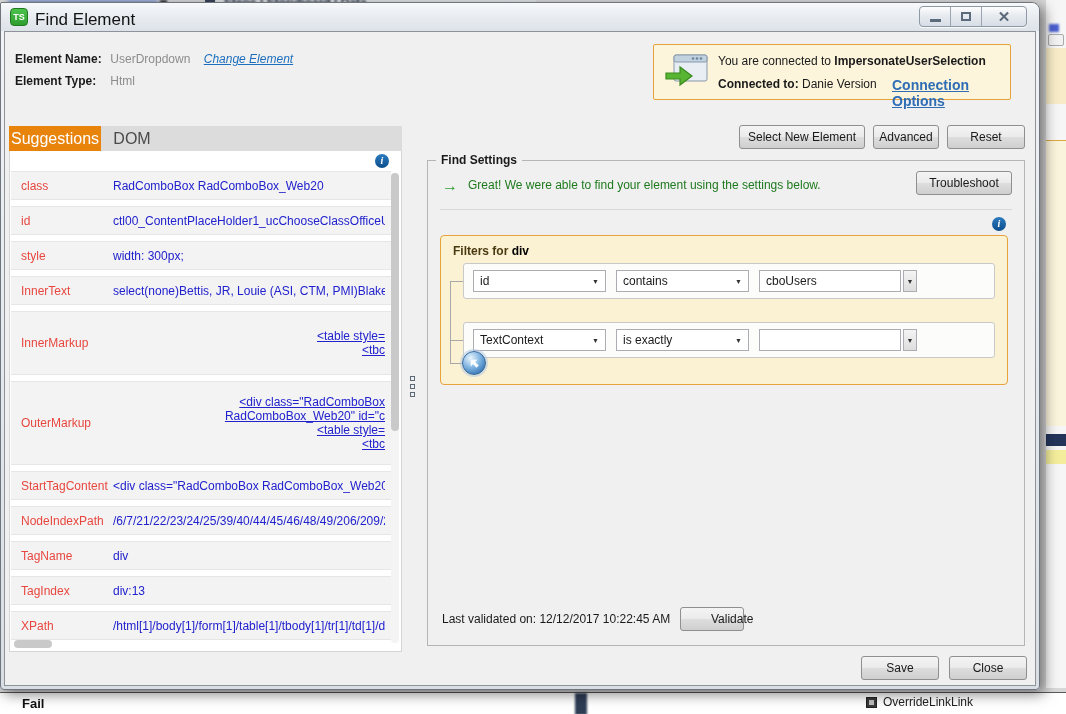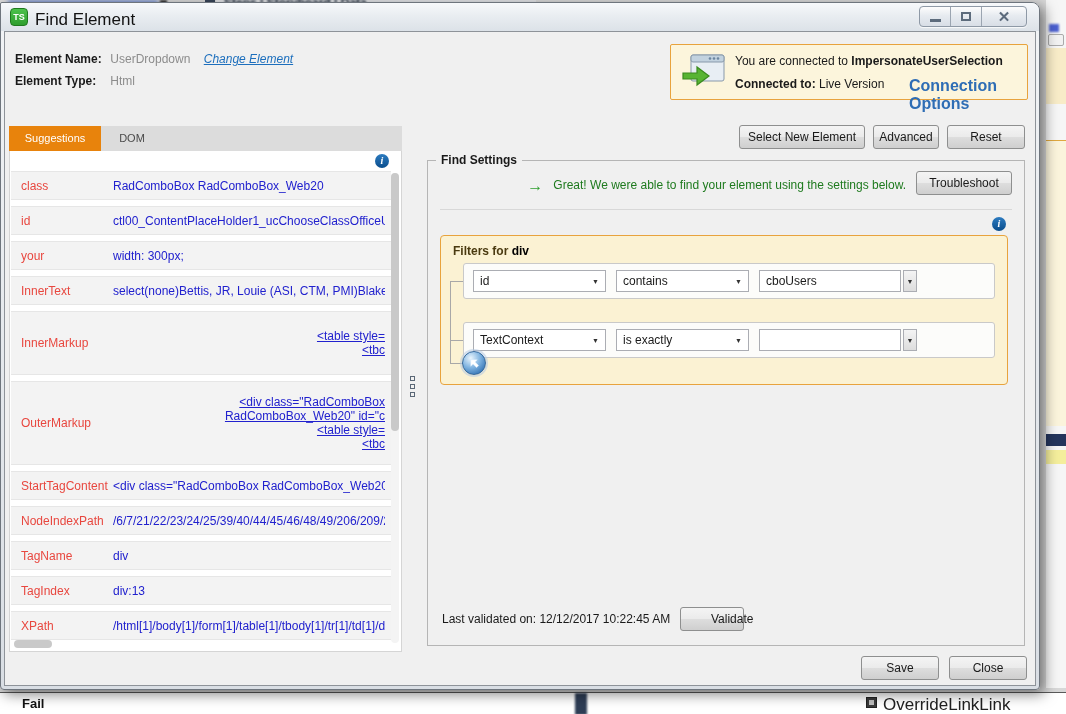--- a/index.html
+++ b/index.html
@@ -5,21 +5,21 @@
   * { margin:0; padding:0; box-sizing:border-box; }
   html,body { width:1066px; height:714px; overflow:hidden; font-family:"Liberation Sans", sans-serif; background:#DADADA; }
   .abs { position:absolute; }
 
   
   #bg-bottom-strip { left:0; top:692px; width:1066px; height:22px; background:#FFFFFF; border-top:1px solid #5A5A5A; }
   .bg-fail { position:absolute; left:2px; top:3px; font-size:13px; font-weight:bold; color:#111;margin-left:20px; }
   .bg-darkbar-bottom { position:absolute; left:575px; top:0; width:12px; height:22px; background:#2E3D55; filter:blur(1px); }
   .bg-step-icon { position:absolute; left:866px; top:4px; width:11px; height:11px; background:#3A3A3A; border:1px solid #222; }
   .bg-step-icon::after{ content:""; position:absolute; left:2px; top:2px; width:5px; height:5px; background:#BFBFBF; }
-  .bg-step-label { position:absolute; left:883px; top:2px; font-size:17px; color:#222; }
+  .bg-step-label { position:absolute; left:883px; top:2px; font-size:12px; color:#222; }
   #bg-right-strip { left:1046px; top:0; width:20px; height:714px; background:#F6F6F6; }
   .bgr-blue { position:absolute; left:3px; top:24px; width:10px; height:8px; background:#4A5FD0; filter:blur(1px); }
   .bgr-btn { position:absolute; left:2px; top:34px; width:16px; height:12px; background:#F2F2F2; border:1px solid #AAA; border-radius:2px; }
   .bgr-yellow1 { position:absolute; left:0; top:48px; width:20px; height:56px; background:#F8ECC8; }
   .bgr-cream { position:absolute; left:0; top:140px; width:20px; height:286px; background:#FBF4DC; border-top:1px solid #E0A840; }
   .bgr-navy { position:absolute; left:0; top:434px; width:20px; height:12px; background:#24355C; }
   .bgr-yellow2 { position:absolute; left:0; top:450px; width:20px; height:14px; background:#F4EE9C; }
   .bgr-gray { position:absolute; left:0; top:688px; width:20px; height:26px; background:#D8D8D8; }
   #bg-top-blue { left:8px; top:0; width:150px; height:7px; background:#5C7FD6; filter:blur(2px); opacity:.75; }
   #bg-top-dot { left:160px; top:0; width:7px; height:6px; background:#333; filter:blur(1px); }
@@ -52,32 +52,32 @@
   .glyph-close { color:#5C6B7C; font-size:15px; font-weight:bold; line-height:15px; }
 
   #dlg-body { position:absolute; left:3px; right:3px; top:28px; bottom:3px;
     background:#F0F0F0; border:1px solid #8E9399; }
 
   
   .hdr-row { position:absolute; left:10px; font-size:12px; color:#1A1A1A; }
   .hdr-label { font-weight:bold; display:inline-block; width:92px; }
   .hdr-value { color:#8C8C8C; }
   .lnk { color:#1D6FBD; font-style:italic; text-decoration:underline; cursor:pointer; }
-  #banner { position:absolute; right:7px; top:12px; width:358px; height:56px;
+  #banner { position:absolute; right:24px; top:12px; width:358px; height:56px;
     background:#FCF5DC; border:1px solid #E8A33D; border-radius:2px; }
   .banner-icon { position:absolute; left:10px; top:8px; }
   .banner-l1 { position:absolute; left:64px; top:9px; font-size:12px; color:#1A1A1A; white-space:nowrap; }
   .banner-l2 { position:absolute; left:64px; top:32px; font-size:12px; color:#1A1A1A; white-space:nowrap; }
   .banner-b { font-weight:bold; }
-  .banner-opts { position:absolute; left:238px; top:32px; font-size:16px; font-weight:bold; color:#2E6DB5; cursor:pointer; }
+  .banner-opts { position:absolute; left:238px; top:32px; font-size:14px; font-weight:bold; color:#2E6DB5; cursor:pointer;text-decoration:underline; }
 
   
   #left-panel { position:absolute; left:4px; top:94px; width:393px; height:526px; }
   .tabstrip { position:absolute; left:0; top:0; right:0; height:25px; background:#DCDCDC; }
-  .tab { position:absolute; top:0; height:25px; font-size:11px; line-height:25px; text-align:center; cursor:pointer; }
+  .tab { position:absolute; top:0; height:25px; font-size:16px; line-height:25px; text-align:center; cursor:pointer; }
   .tab-active { left:0; width:92px; background:#E8830C; color:#FFF; }
   .tab-idle { left:92px; width:62px; color:#4A4A4A; }
   .panel-body { position:absolute; left:0; right:0; top:25px; bottom:0; background:#FFF; border:1px solid #D5D5D5; border-top:none; overflow:hidden; }
   .info-icon { width:14px; height:14px; border-radius:50%; background:linear-gradient(#2C7BC0,#0A4D8C);
     color:#FFF; font-family:"Liberation Serif",serif; font-style:italic; font-weight:bold;
     font-size:10px; text-align:center; line-height:14px; cursor:pointer; }
   .panel-info { position:absolute; right:12px; top:3px; }
   .rows-wrap { position:absolute; left:1px; right:10px; top:20px; }
   .srow { display:flex; background:#F3F3F3; border-top:1px solid #E6E6E6; border-bottom:1px solid #E6E6E6;
     margin-bottom:6px; padding:6px 6px 6px 10px; font-size:12px; align-items:center; cursor:pointer; }
@@ -95,21 +95,21 @@
   .split-dots i { display:block; width:5px; height:5px; border:1px solid #5A6776; margin-bottom:3px; background:#F0F0F0; }
 
   
   .btnrow { position:absolute; top:93px; right:10px; display:flex; gap:8px; }
   .btn { height:24px; background:linear-gradient(#F4F4F4,#EBEBEB 48%,#DDDDDD 52%,#CFCFCF);
     border:1px solid #8E8F8F; border-radius:3px; font-size:12px; color:#1A1A1A;
     display:flex; align-items:center; justify-content:center; cursor:pointer; font-family:"Liberation Sans",sans-serif; }
   .w-sne { width:126px; } .w-adv { width:66px; } .w-rst { width:78px; }
   #find-settings { position:absolute; left:422px; right:10px; top:128px; height:486px; border:1px solid #B5B5B5; }
   .fs-legend { position:absolute; left:8px; top:-8px; background:#F0F0F0; padding:0 5px; font-size:12px; font-weight:bold; color:#1A1A1A; }
-  .success-row { position:absolute; left:14px; top:16px; right:118px; font-size:12px; color:#1E7A1E; white-space:nowrap; overflow:hidden;text-align:right; }
+  .success-row { position:absolute; left:14px; top:16px; right:118px; font-size:12px; color:#1E7A1E; white-space:nowrap; overflow:hidden; }
   .success-arrow { color:#2E9E2E; font-weight:bold; font-size:16px; margin-right:10px; vertical-align:-2px; }
   .btn-troubleshoot { position:absolute; right:12px; top:10px; width:96px; }
   .fs-divider { position:absolute; left:12px; right:12px; top:48px; border-top:1px solid #D8D8D8; }
   .fs-info { position:absolute; right:18px; top:56px; }
 
   
   #filters-box { position:absolute; left:12px; right:16px; top:74px; height:150px;
     background:#FBF2D3; border:1px solid #E8A33D; border-radius:4px; }
   .filters-title { position:absolute; left:12px; top:8px; font-size:12px; color:#4A3A10; font-weight:bold; }
   .filters-title .tagname { color:#000; }
@@ -203,42 +203,42 @@
         <svg width="46" height="40" viewBox="0 0 46 40">
           <rect x="10" y="2" width="33" height="26" rx="2" fill="#E8EEF4" stroke="#8899AA"></rect>
           <rect x="10" y="2" width="33" height="7" rx="2" fill="#C2D2DF" stroke="#8899AA"></rect>
           <circle cx="37" cy="5.5" r="1.3" fill="#6C86A0"></circle>
             <circle cx="33" cy="5.5" r="1.3" fill="#6C86A0"></circle>
             <circle cx="29" cy="5.5" r="1.3" fill="#6C86A0"></circle>
           <path d="M2 20 L16 20 L16 14 L28 23 L16 32 L16 26 L2 26 Z" fill="#58B433" stroke="#3A8A1E" stroke-width="1.2"></path>
         </svg>
       </div>
       <div class="banner-l1"><span>You are connected to </span><span class="banner-b">ImpersonateUserSelection</span></div>
-      <div class="banner-l2"><span class="banner-b">Connected to:</span><span> Live Version</span></div>
+      <div class="banner-l2"><span class="banner-b">Connected to:</span><span> Danie Version</span></div>
       <div class="banner-opts">Connection Options</div>
     </div>
 
     <div id="left-panel">
       <div class="tabstrip">
         <div class="tab tab-active">Suggestions</div>
         <div class="tab tab-idle">DOM</div>
       </div>
       <div class="panel-body">
         <div class="info-icon panel-info">i</div>
         <div class="rows-wrap">
           <div class="srow h1x">
             <span class="srow-label">class</span>
             <span class="srow-value">RadComboBox RadComboBox_Web20</span>
           </div>
           <div class="srow h1x">
             <span class="srow-label">id</span>
             <span class="srow-value">ctl00_ContentPlaceHolder1_ucChooseClassOfficeUser_cbc</span>
           </div>
           <div class="srow h1x">
-            <span class="srow-label">your</span>
+            <span class="srow-label">style</span>
             <span class="srow-value">width: 300px;</span>
           </div>
           <div class="srow h1x">
             <span class="srow-label">InnerText</span>
             <span class="srow-value">select(none)Bettis, JR, Louie (ASI, CTM, PMI)Blakely, Danie</span>
           </div>
           <div class="srow h-im">
             <span class="srow-label">InnerMarkup</span>
             <span class="srow-value multiline">&lt;table style=
 &lt;tbc</span>

